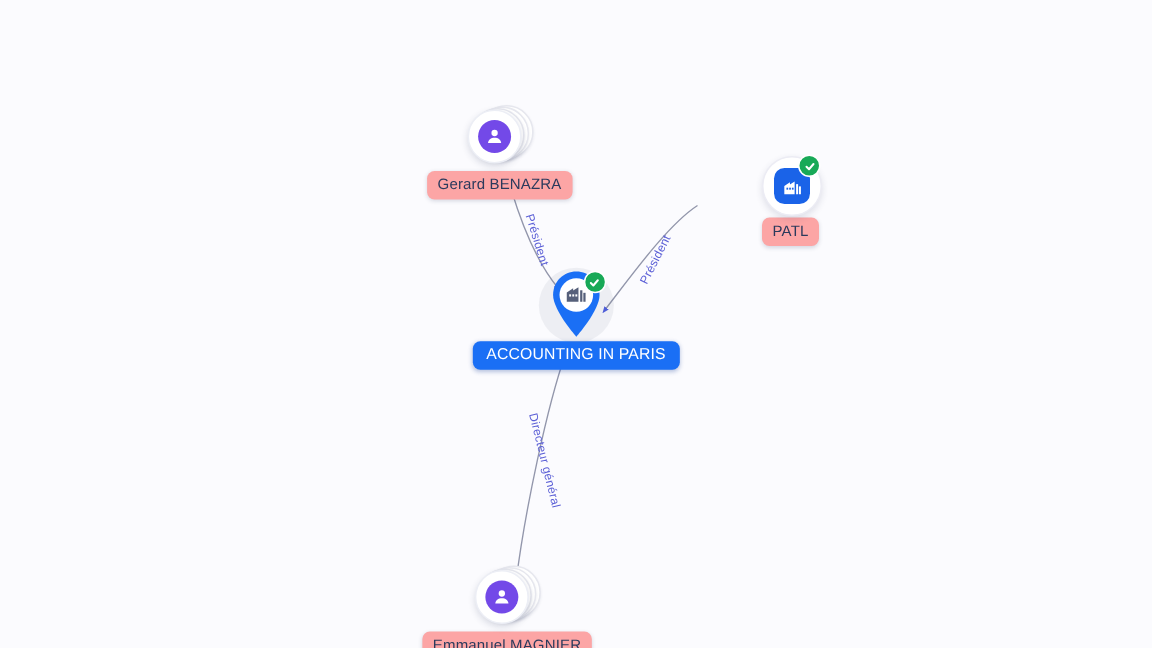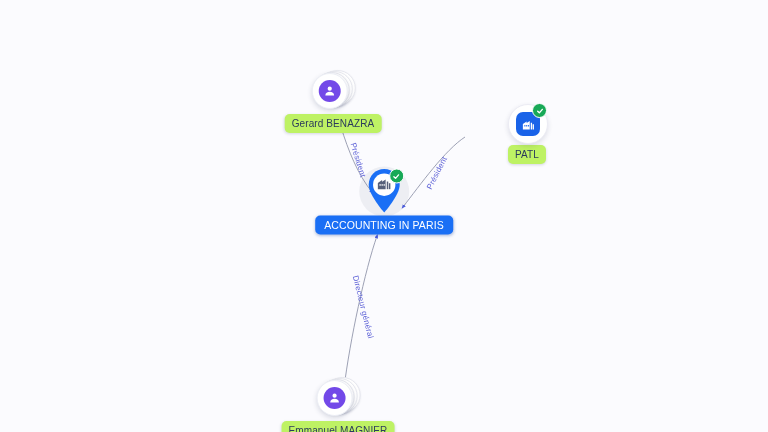--- a/index.html
+++ b/index.html
@@ -150,21 +150,21 @@
     border: 1.5px solid #ffffff;
     display: flex;
     align-items: center;
     justify-content: center;
     box-sizing: content-box;
   }
 
   
   .node-label {
     margin-top: 3px;
-    background: #bef264;
+    background: #fca5a5;
     color: #2b3a5c;
     font-size: 10px;
     line-height: 13px;
     padding: 3px 7px;
     border-radius: 5px;
     white-space: nowrap;
     box-shadow: 0 1px 3px rgba(40,50,90,0.18);
     letter-spacing: 0.1px;
   }
   .node-label.primary {
@@ -246,21 +246,21 @@
       </div>
       <div class="badge-check" style="right:-1px; top:-1px;">
         <svg width="8" height="8" viewBox="0 0 24 24" fill="none" stroke="#ffffff" stroke-width="4" stroke-linecap="round" stroke-linejoin="round">
           <path d="M5 12.5 L10 17.5 L19 7"></path>
         </svg>
       </div>
     </div>
     <div class="node-label">PATL</div>
   </div>
 
-  <div class="node" style="left:384px; top:200px;">
+  <div class="node" style="left:384px; top:212px;">
     <div class="pin-wrap">
       <div class="pin-halo"></div>
 
       <svg class="pin-shape" viewBox="0 0 38 46">
         <path d="M19 45 C19 45 34.5 27.5 34.5 17.2 C34.5 8.2 27.6 1.5 19 1.5
                  C10.4 1.5 3.5 8.2 3.5 17.2 C3.5 27.5 19 45 19 45 Z" fill="#1a6ff5"></path>
         <circle cx="19" cy="17.2" r="11.2" fill="#ffffff"></circle>
       </svg>
 
       <div class="pin-inner-icon">

